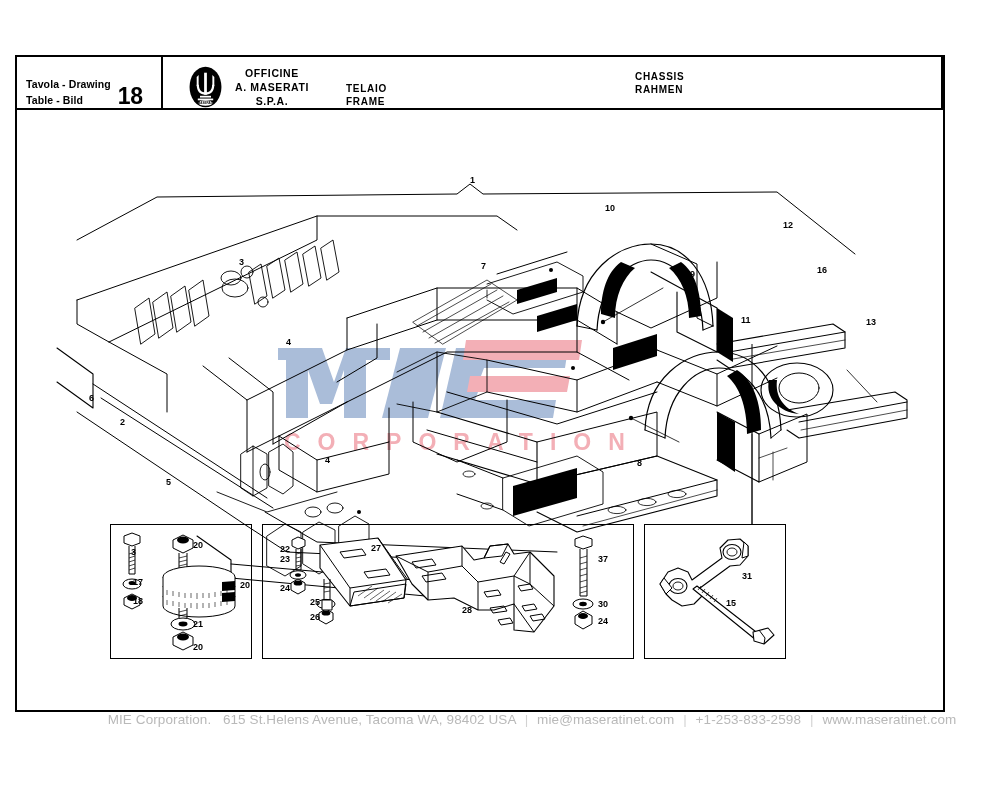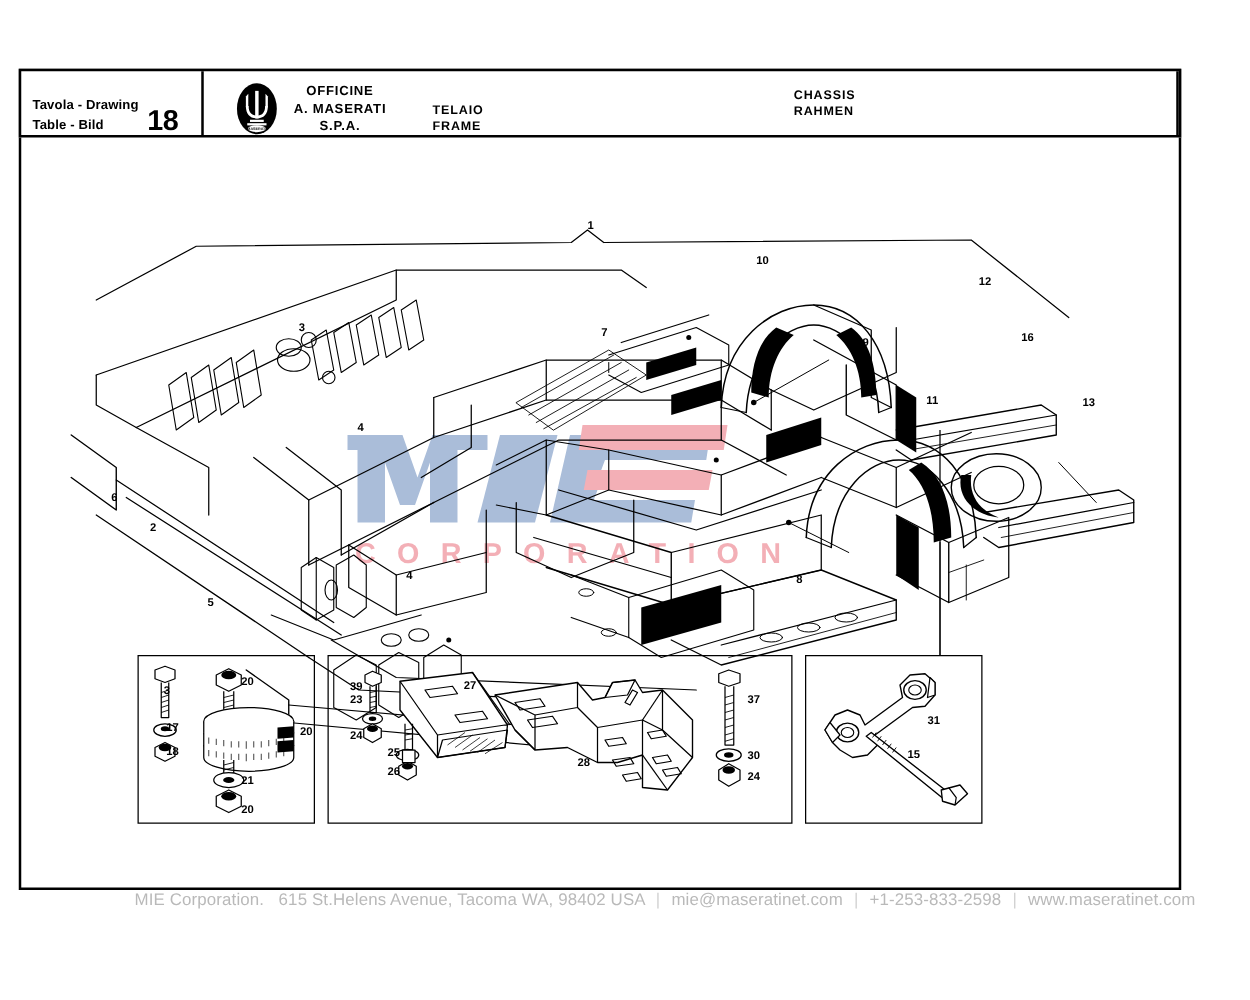--- a/index.html
+++ b/index.html
@@ -559,21 +559,21 @@
       </g>
 
       <ellipse cx="321" cy="80" rx="10" ry="5" fill="#fff"></ellipse>
       <ellipse cx="321" cy="80" rx="3.8" ry="2.2" fill="#000" stroke="none"></ellipse>
 
       <path d="M313 92 L321 87 L330 92 L330 100 L321 105 L313 100 Z" fill="#fff"></path>
       <ellipse cx="321" cy="92" rx="5" ry="3" fill="#000" stroke="none"></ellipse>
     </g>
   </svg>
   <div>
-    <div class="callout" style="left:280px;top:545px">39</div>
+    <div class="callout" style="left:280px;top:545px">22</div>
     <div class="callout" style="left:280px;top:555px">23</div>
     <div class="callout" style="left:280px;top:584px">24</div>
     <div class="callout" style="left:310px;top:598px">25</div>
     <div class="callout" style="left:310px;top:613px">26</div>
     <div class="callout" style="left:371px;top:544px">27</div>
     <div class="callout" style="left:462px;top:606px">28</div>
     <div class="callout" style="left:598px;top:555px">37</div>
     <div class="callout" style="left:598px;top:600px">30</div>
     <div class="callout" style="left:598px;top:617px">24</div>
   </div>

